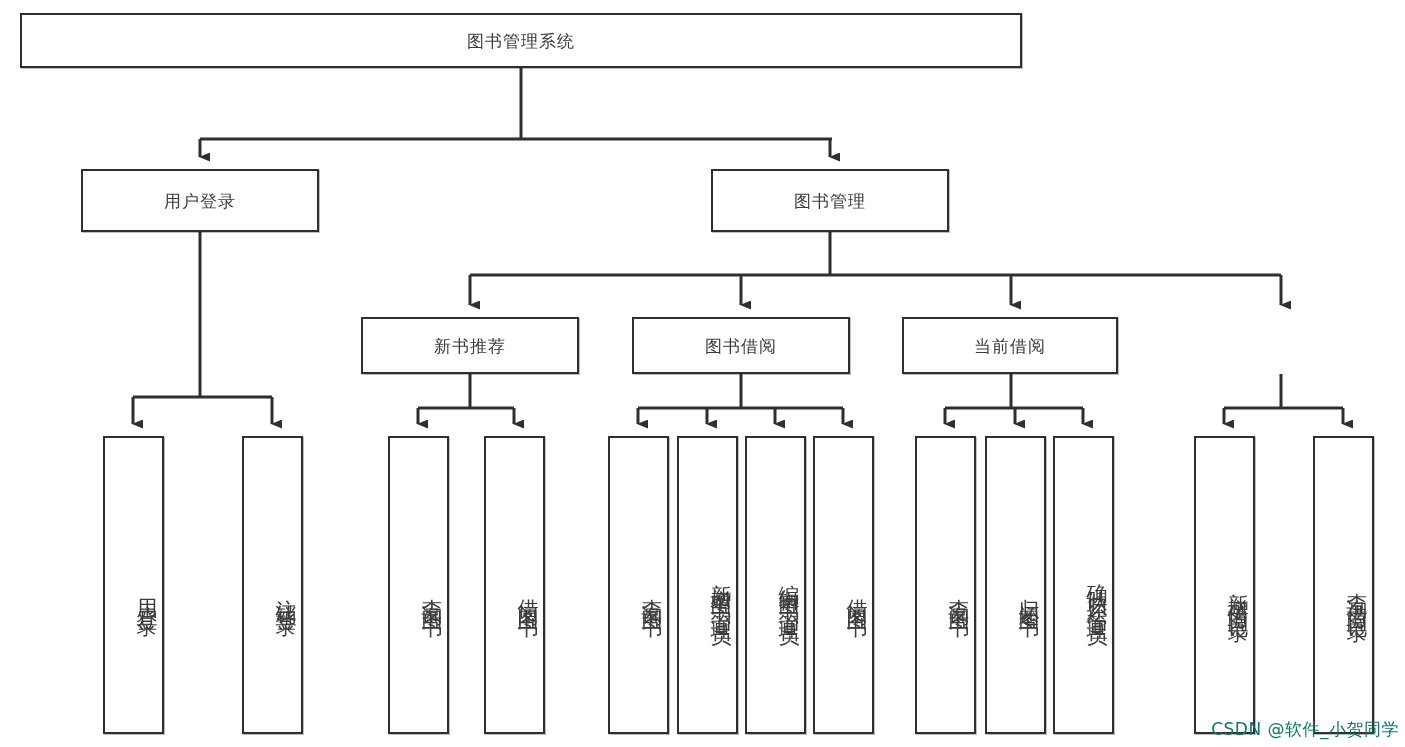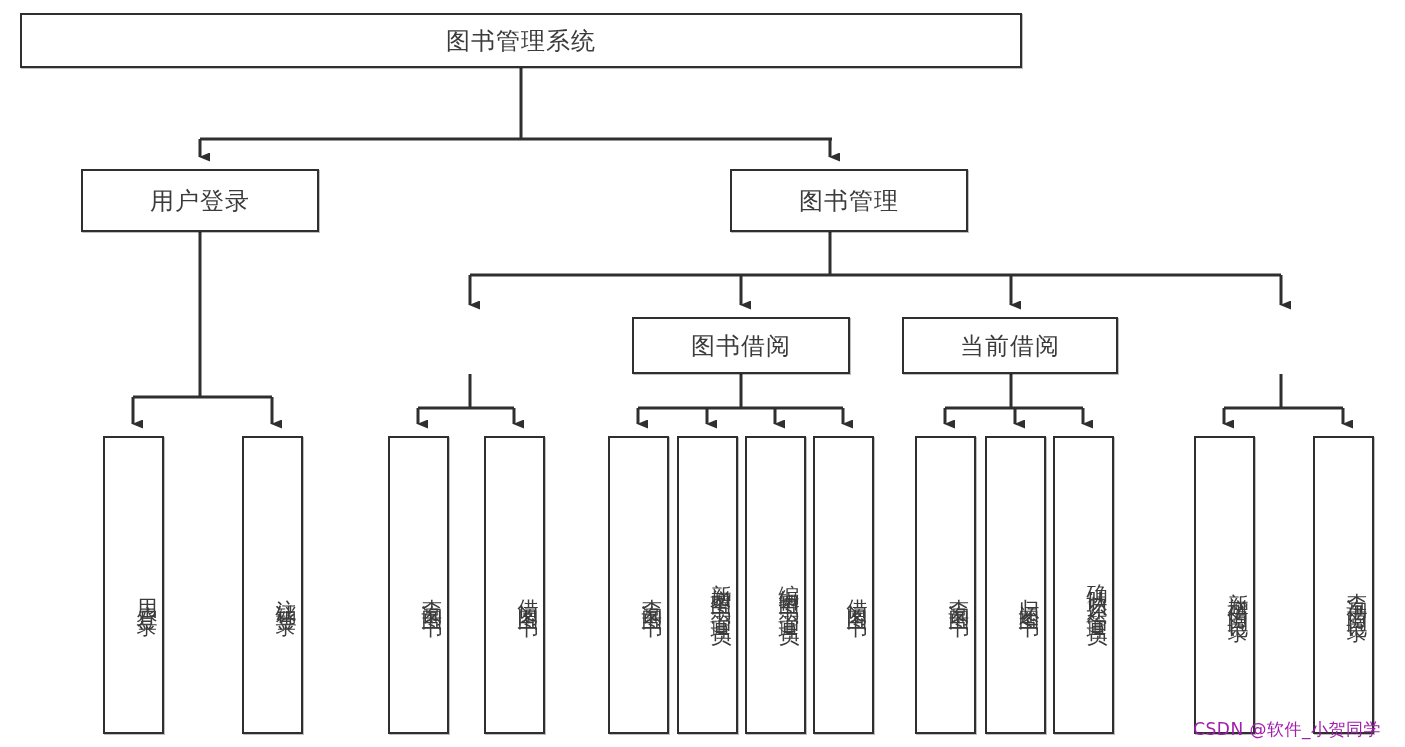--- a/index.html
+++ b/index.html
@@ -22,39 +22,39 @@
     position:absolute;
     left:0;top:0;right:0;bottom:0;
     display:flex;
     align-items:center;
     justify-content:center;
     color:#3b3b3b;
     letter-spacing:1px;
     white-space:pre;
   }
   .node-box.horiz .node-label{
-    font-size:24px;
+    font-size:17px;
     line-height:26px;
   }
   .node-box.vert .node-label{
     font-size:21px;
     line-height:30px;
     writing-mode:vertical-rl;
     text-orientation:upright;
     align-items:flex-start;
     justify-content:center;
     padding-top:18px;
     letter-spacing:6px;
   }
   .watermark{
     position:absolute;
-    right:24px;
+    right:6px;
     bottom:6px;
     font-size:17px;
-    color:#a21caf;
+    color:#0f766e;
     letter-spacing:0.5px;
     user-select:none;
     white-space:pre;
   }
 </style>
 </head>
 <body>
 
 <div id="diagram-root">
 
@@ -108,24 +108,27 @@
     </g>
   </svg>
 
   <div class="node-box horiz" style="left: 20px; top: 13px; width: 1002px; height: 55px;">
     <span class="node-label">图书管理系统</span>
   </div>
 
   <div class="node-box horiz" style="left: 81px; top: 169px; width: 238px; height: 63px;">
     <span class="node-label">用户登录</span>
   </div>
-  <div class="node-box horiz" style="left: 730px; top: 169px; width: 238px; height: 63px;">
+  <div class="node-box horiz" style="left: 711px; top: 169px; width: 238px; height: 63px;">
     <span class="node-label">图书管理</span>
   </div>
 
+  <div class="node-box horiz" style="left: 361px; top: 317px; width: 218px; height: 57px;">
+    <span class="node-label">新书推荐</span>
+  </div>
   <div class="node-box horiz" style="left: 632px; top: 317px; width: 218px; height: 57px; padding-left: 45px;">
     <span class="node-label">图书借阅</span>
   </div>
   <div class="node-box horiz" style="left: 902px; top: 317px; width: 216px; height: 57px;">
     <span class="node-label">当前借阅</span>
   </div>
 
   <div class="node-box vert" style="left: 103px; top: 436px; width: 61px; height: 298px;">
     <span class="node-label">用户登录</span>
   </div>

